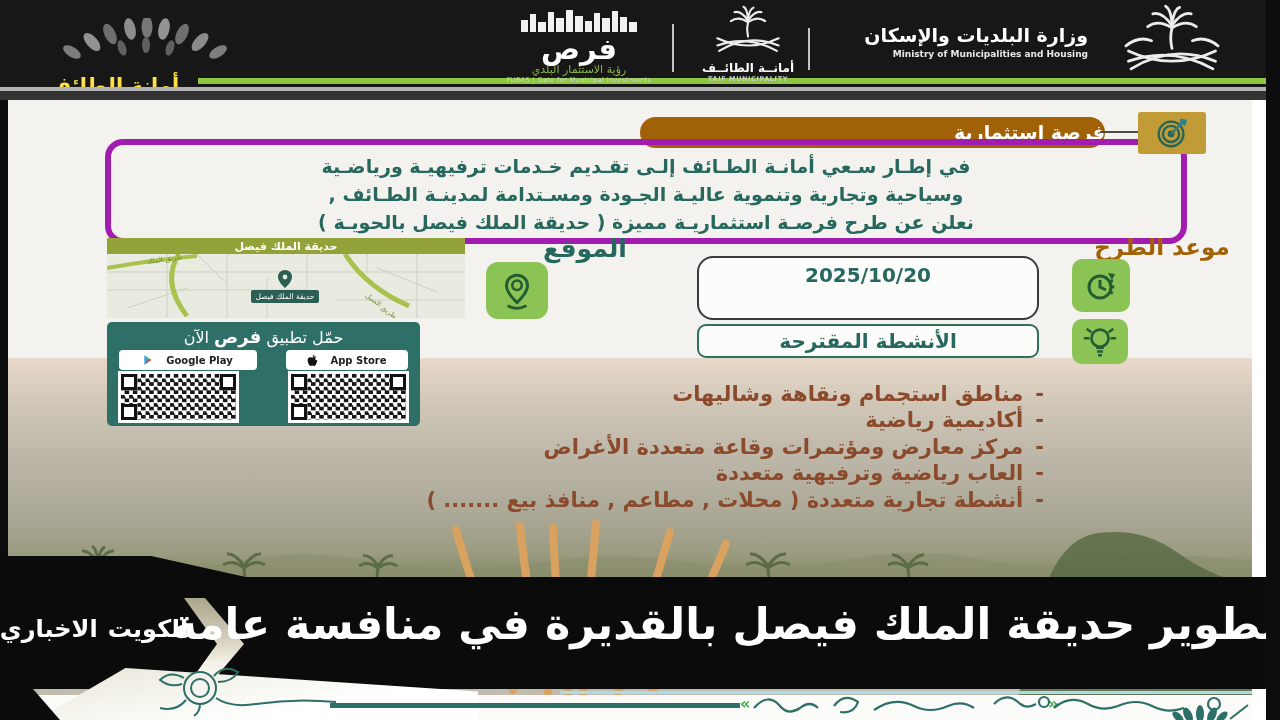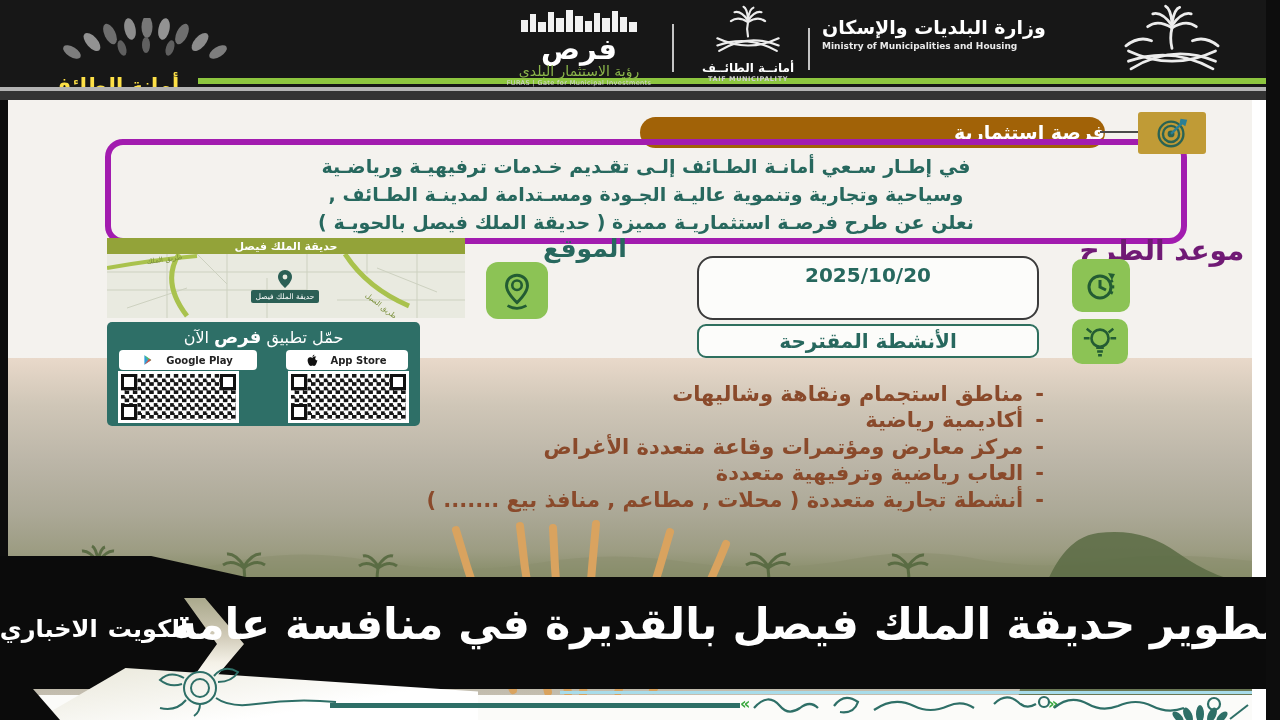--- a/index.html
+++ b/index.html
@@ -10,27 +10,27 @@
   
   .topbar{left:0;top:0;width:1280px;height:100px;background:#171717;z-index:8;}
   .line-green{position:absolute;left:198px;top:78px;right:0;height:6px;background:#8dc63f;}
   .line-silver{position:absolute;left:0;top:87px;right:0;height:4px;background:#b3b3b3;}
   .line-dark{position:absolute;left:0;top:91px;right:0;height:9px;background:#333;}
   .taif-banner{position:absolute;left:28px;top:74px;width:170px;color:#fde047;font-weight:bold;
                font-size:21px;text-align:center;direction:rtl;}
   .leaves{position:absolute;left:50px;top:18px;}
   .furas{position:absolute;left:503px;top:6px;width:152px;text-align:center;color:#fff;}
   .furas .nm{font-size:29px;font-weight:bold;line-height:26px;}
-  .furas .tg-ar{font-size:14px;color:#8ab54a;margin-top:1px;direction:rtl;}
+  .furas .tg-ar{font-size:11px;color:#8ab54a;margin-top:1px;direction:rtl;}
   .furas .tg-en{font-size:6.5px;color:#d8d8d8;letter-spacing:.4px;}
   .vdiv{position:absolute;width:2px;background:#e3e3e3;opacity:.85;}
   .emb1{position:absolute;left:684px;top:4px;width:128px;text-align:center;color:#fff;}
   .emb1 .ar{font-size:12px;font-weight:bold;direction:rtl;margin-top:-3px;}
   .emb1 .en{font-size:6.5px;font-weight:bold;color:#cfcfcf;letter-spacing:.6px;}
-  .ministry{position:absolute;left:822px;top:16px;width:266px;text-align:left;color:#fff;}
+  .ministry{position:absolute;left:822px;top:24px;width:266px;text-align:right;color:#fff;}
   .ministry .ar{font-size:19px;font-weight:bold;direction:rtl;}
   .ministry .en{font-size:9px;font-weight:bold;color:#e9e9e9;margin-top:3px;}
   .emb2{position:absolute;left:1108px;top:2px;}
 
   
   .left-bar{left:0;top:100px;width:8px;height:620px;background:#0d0d0d;z-index:4;}
   .right-white{left:1252px;top:100px;width:14px;height:620px;background:#fff;z-index:4;}
   .right-bar{left:1266px;top:0;width:14px;height:720px;background:#0d0d0d;z-index:9;}
 
   
@@ -43,22 +43,22 @@
          color:#fff;font-weight:bold;font-size:19px;text-align:right;line-height:31px;
          direction:rtl;z-index:2;}
   .connector{left:1100px;top:131px;width:40px;height:2px;background:#4a4a4a;z-index:2;}
   .target-box{left:1138px;top:112px;width:68px;height:42px;background:#c09b36;border-radius:3px;
               display:flex;align-items:center;justify-content:center;z-index:3;}
   .intro-box{left:105px;top:139px;width:1070px;height:93px;border:6px solid #a21caf;
              border-radius:18px;z-index:2;}
   .intro-text{position:absolute;left:20px;right:20px;top:7px;direction:rtl;text-align:center;
               color:#27685e;font-weight:bold;font-size:19px;line-height:28px;}
 
-  .launch-label{left:1078px;top:234px;width:168px;text-align:center;color:#701a75;
-                font-weight:bold;font-size:28px;direction:rtl;z-index:2;}
+  .launch-label{left:1078px;top:234px;width:168px;text-align:center;color:#a16207;
+                font-weight:bold;font-size:23px;direction:rtl;z-index:2;}
   .loc-label{left:526px;top:234px;width:118px;text-align:center;color:#27685e;
              font-weight:bold;font-size:25px;direction:rtl;z-index:2;}
   .icon-sq{background:#8cc355;display:flex;align-items:center;justify-content:center;z-index:2;}
   .clock{left:1072px;top:259px;width:58px;height:53px;border-radius:10px;}
   .bulb{left:1072px;top:319px;width:56px;height:45px;border-radius:10px;}
   .pin{left:486px;top:262px;width:62px;height:57px;border-radius:12px;}
   .date-box{left:697px;top:256px;width:342px;height:64px;background:#fcfcfa;border:2px solid #3b3b3b;
             border-radius:16px;text-align:center;color:#27685e;font-weight:bold;font-size:20px;
             line-height:29px;padding-top:3px;box-sizing:border-box;direction:rtl;z-index:2;}
   .act-label{left:697px;top:324px;width:342px;height:34px;background:#fcfcfa;border:2px solid #2e6f5e;

